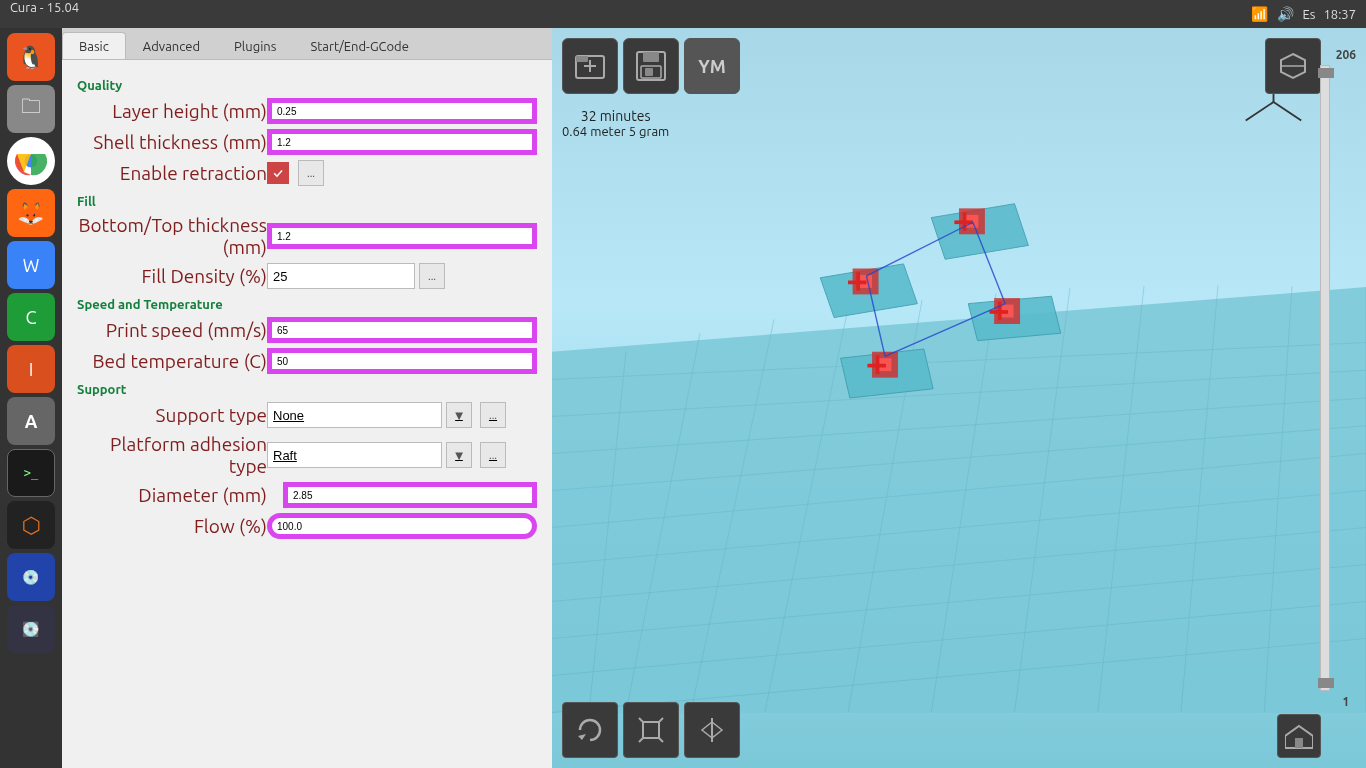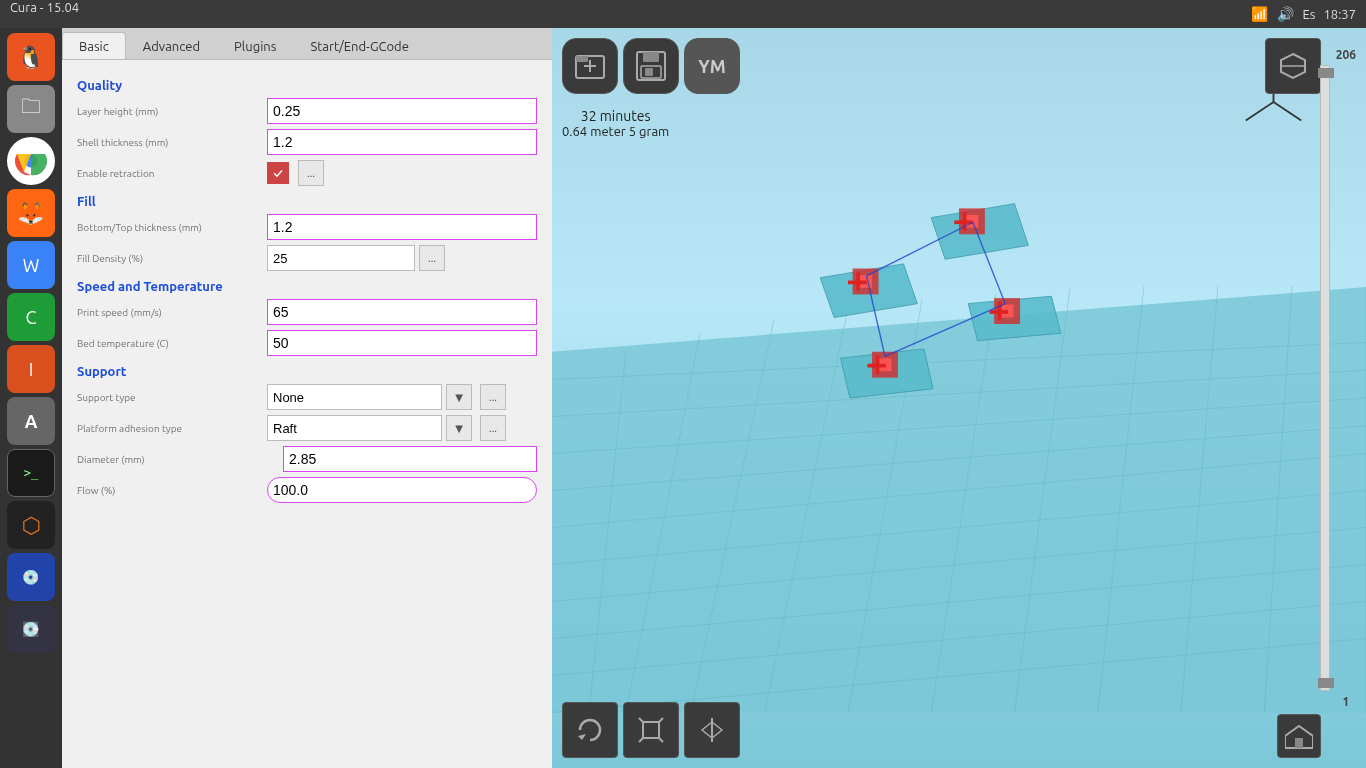--- a/index.html
+++ b/index.html
@@ -106,43 +106,44 @@
     
     #form-content {
       padding: 10px 15px;
       overflow-y: auto;
       flex: 1;
     }
 
     .section-title {
       font-weight: bold;
       font-size: 13px;
-      color: #1d4ed8;
+      color: #15803d;
       margin-top: 8px;
       margin-bottom: 6px;
     }
 
     .form-row {
       display: flex;
       align-items: center;
       margin-bottom: 5px;
     }
     .form-label {
       width: 190px;
-      font-size: 10px;
-      color: #737373;
+      font-size: 19px;
+      color: #7f1d1d;
       flex-shrink: 0;
+      text-align: right;
     }
     .form-input {
       flex: 1;
       height: 26px;
-      border: 1px solid #d946ef;
+      border: 5px solid #d946ef;
       background: white;
       padding: 2px 5px;
-      font-size: 14px;
+      font-size: 10px;
       outline: none;
     }
     .form-input-wide {
       width: 148px;
       height: 26px;
       border: 1px solid #bbb;
       background: white;
       padding: 2px 5px;
       font-size: 13px;
       outline: none;
@@ -181,20 +182,21 @@
       cursor: pointer;
       font-size: 11px;
       margin-left: 4px;
       color: #555;
     }
 
     .dropdown-wrapper {
       display: flex;
       align-items: center;
       gap: 4px;
+      text-decoration: underline;
     }
     .dropdown {
       width: 175px;
       height: 26px;
       border: 1px solid #bbb;
       background: white;
       padding: 2px 5px;
       font-size: 13px;
       appearance: none;
       -webkit-appearance: none;
@@ -230,21 +232,21 @@
       left: 10px;
       display: flex;
       align-items: center;
       gap: 5px;
     }
     .toolbar-btn {
       width: 56px;
       height: 56px;
       background: #3a3a3a;
       border: 1px solid #555;
-      border-radius: 14px;
+      border-radius: 6px;
       display: flex;
       align-items: center;
       justify-content: center;
       cursor: pointer;
       color: #ccc;
       font-size: 22px;
     }
     .toolbar-btn.ym {
       background: #555;
       font-size: 16px;

